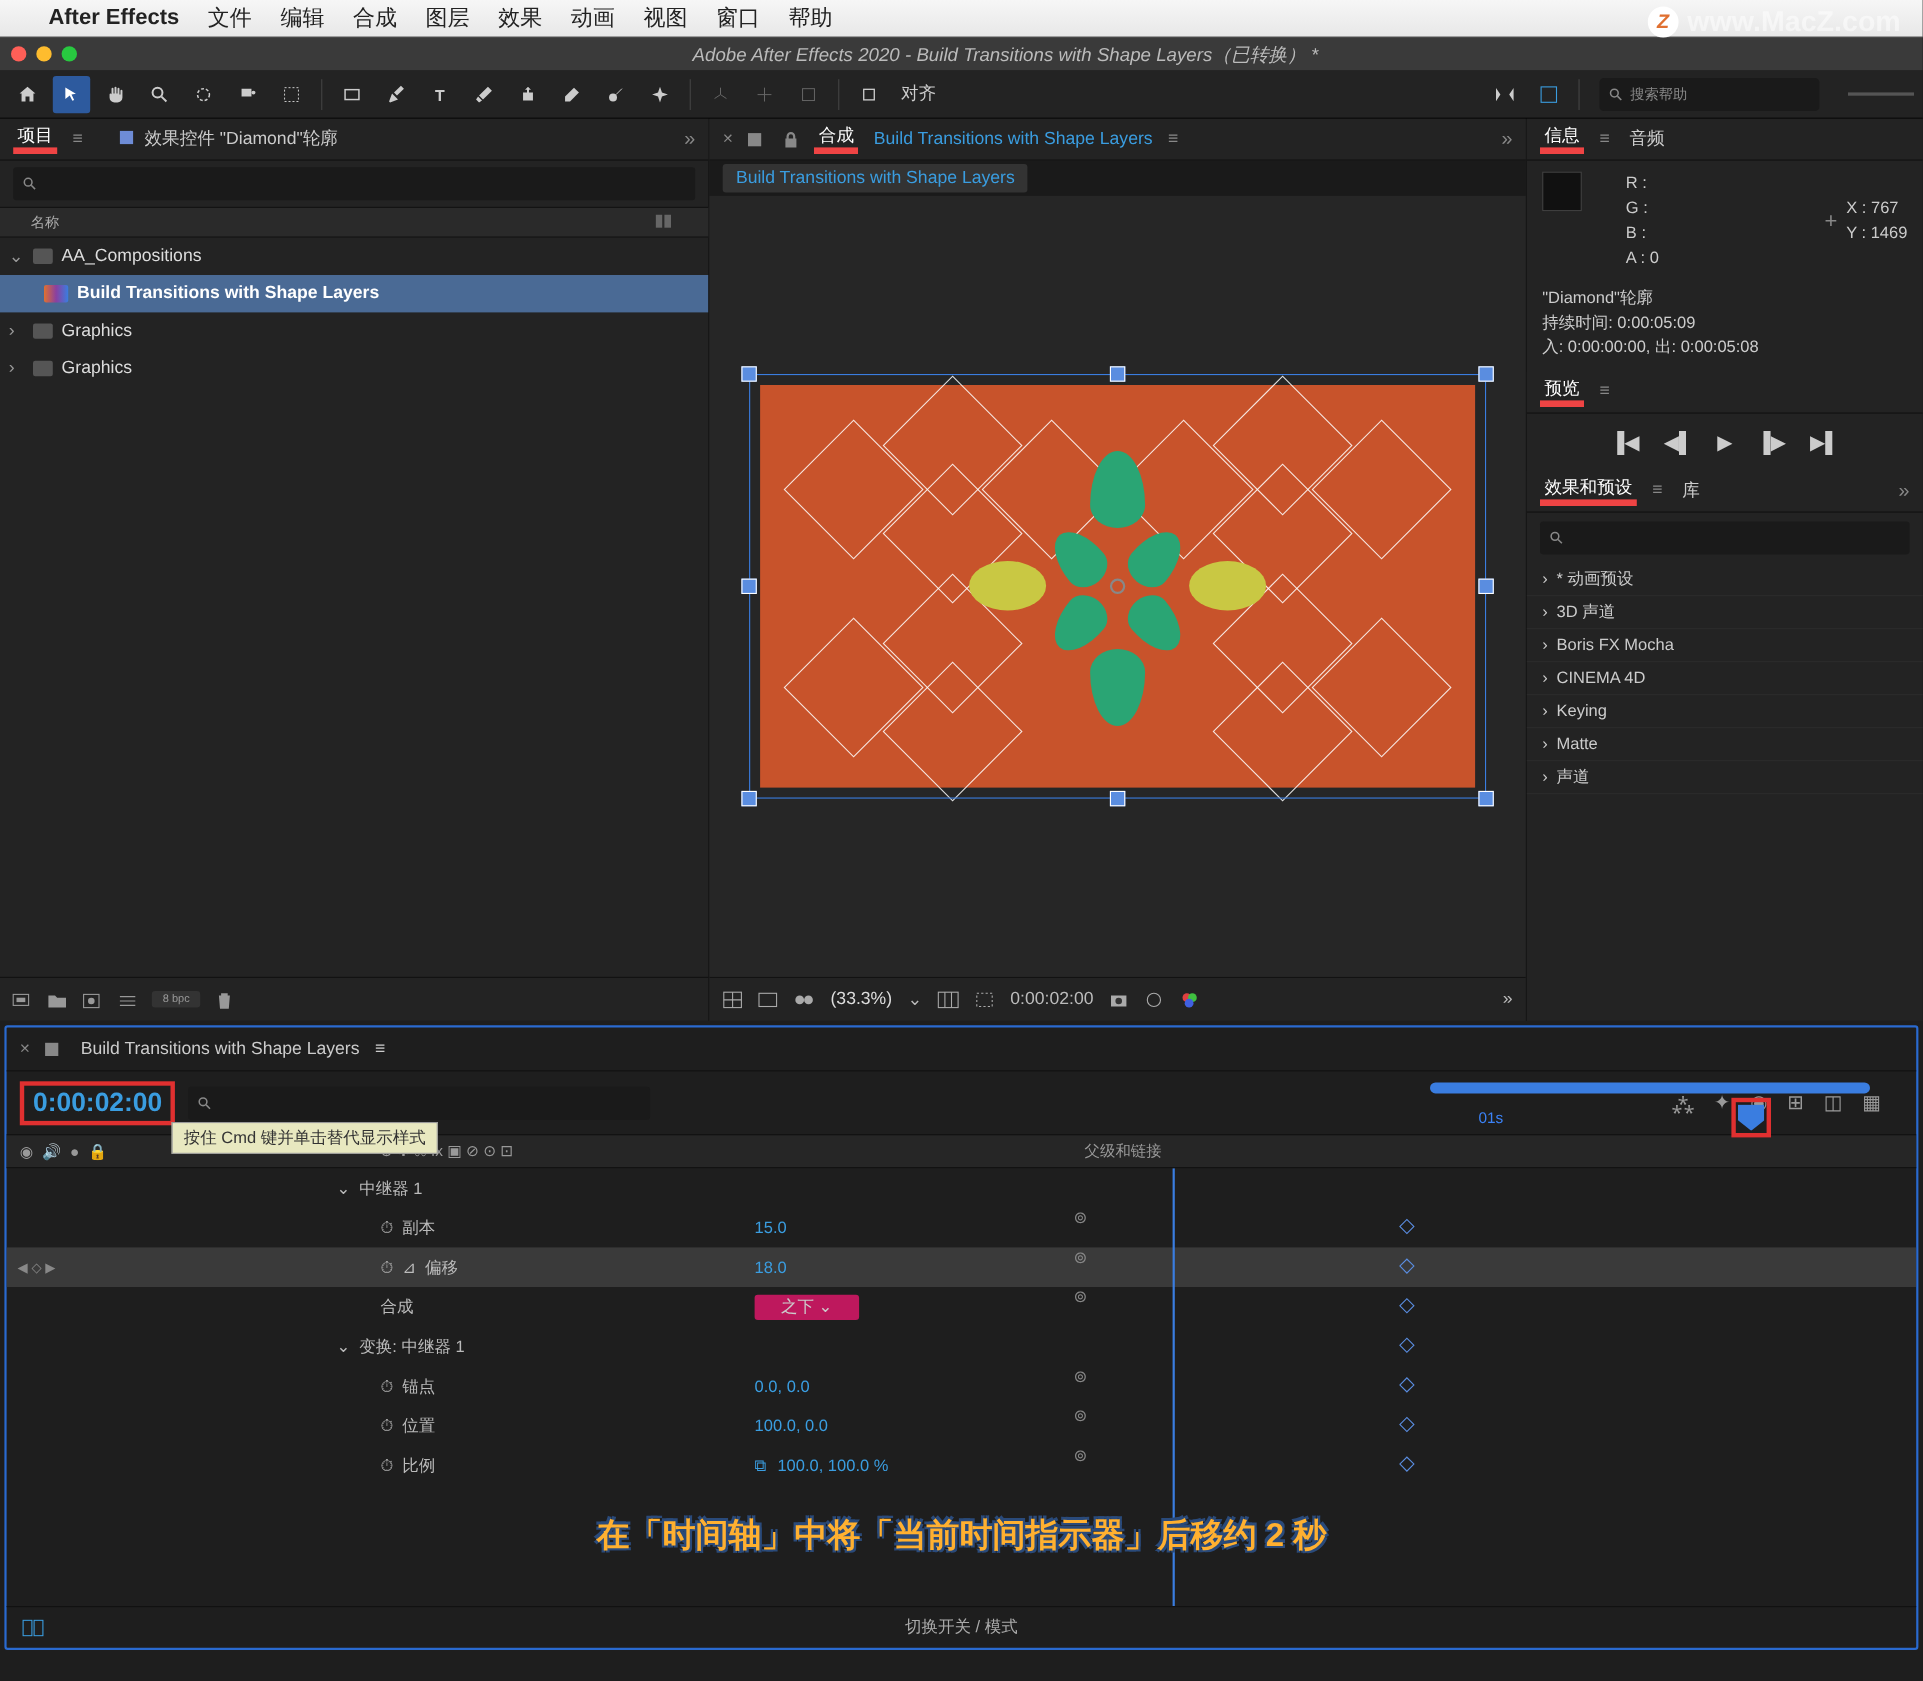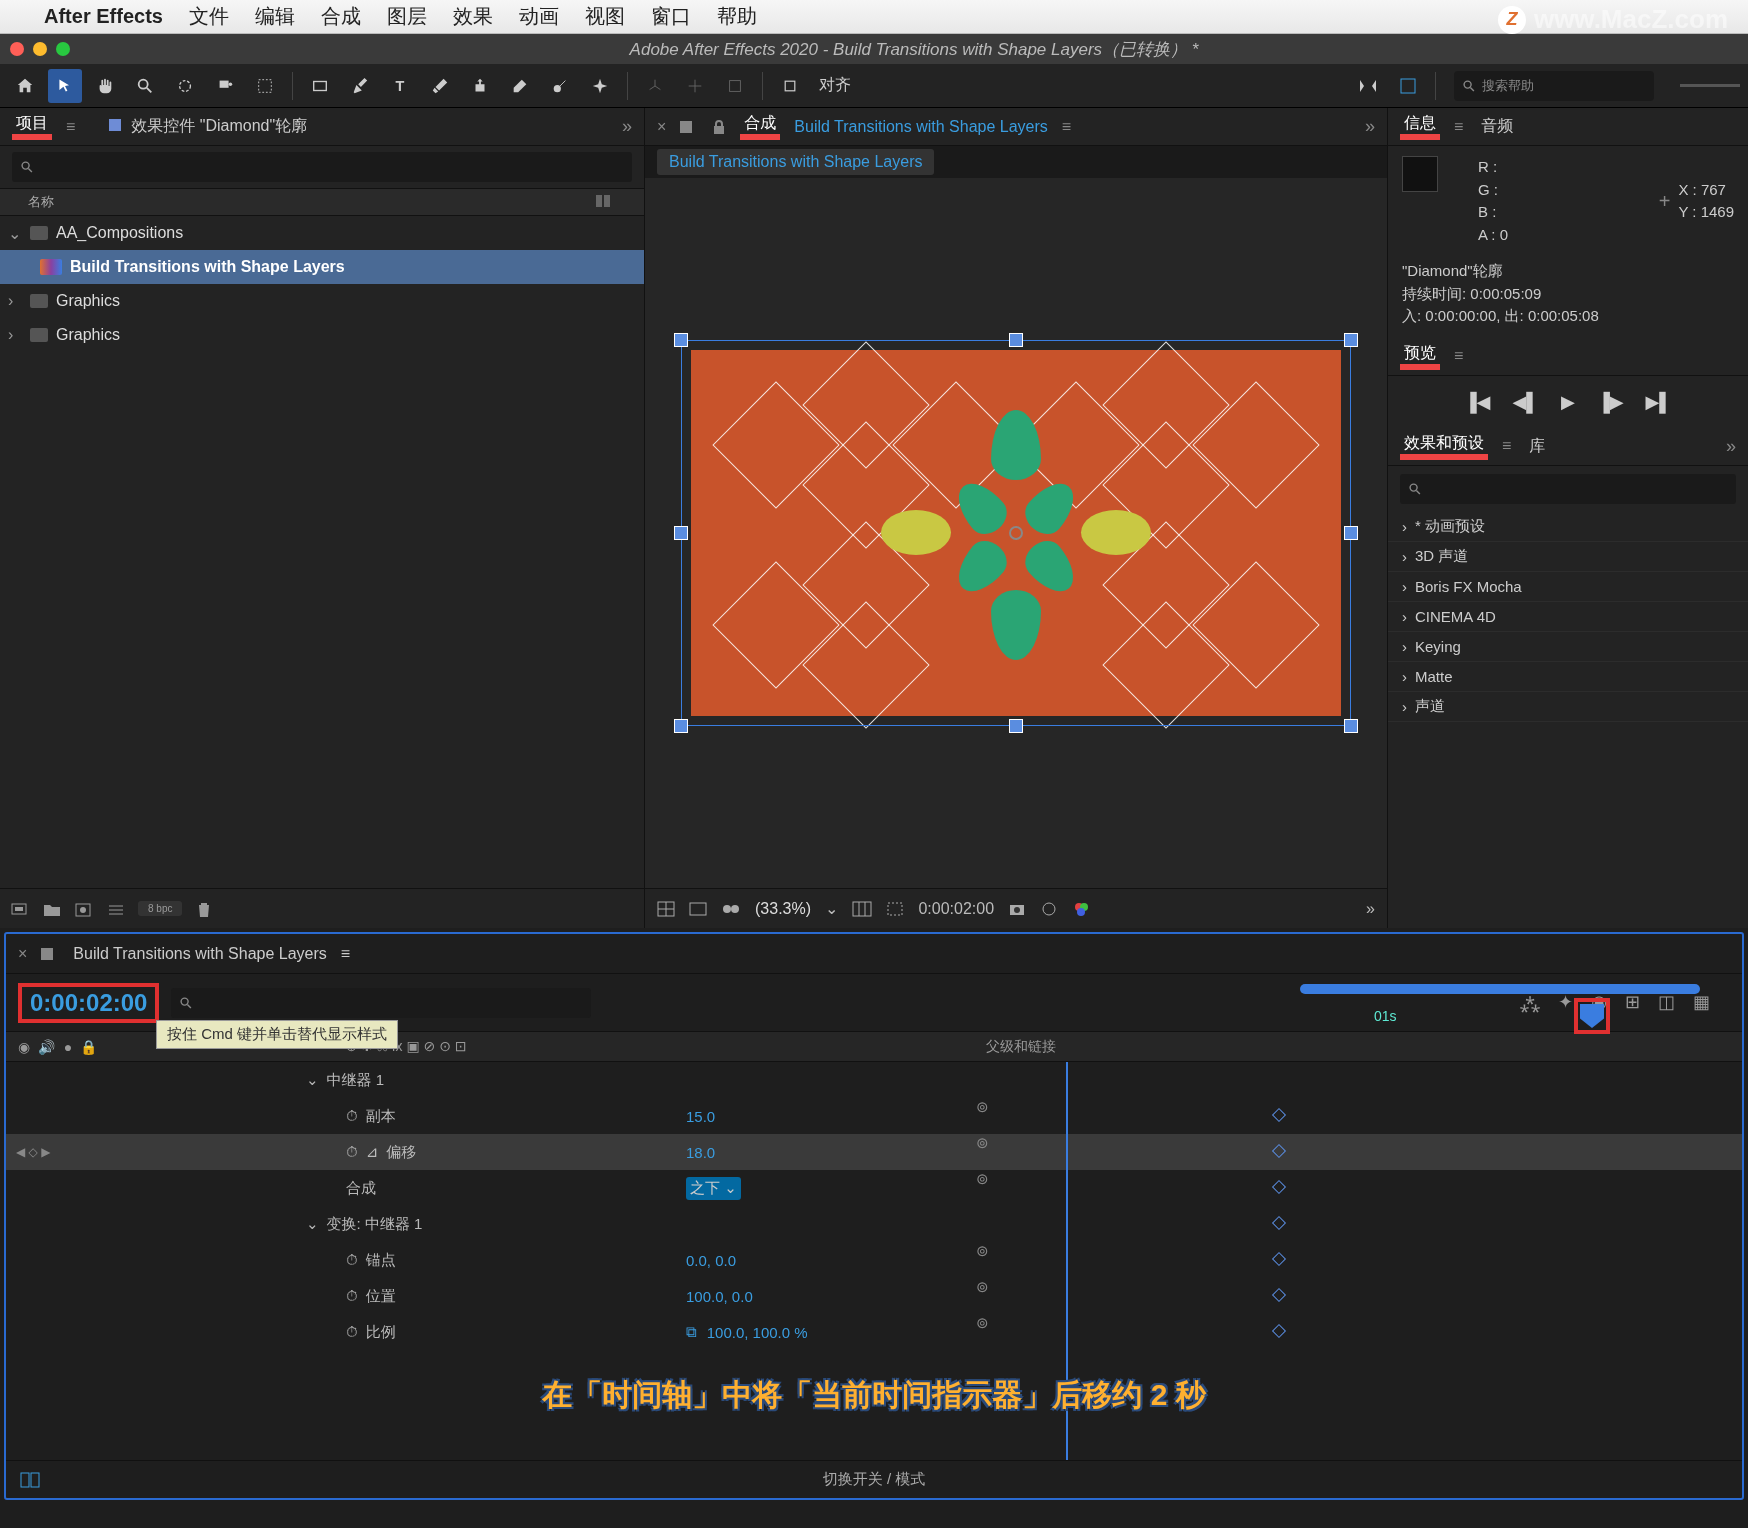--- a/index.html
+++ b/index.html
@@ -89,41 +89,41 @@
 
 .timeline { height: 568px; background: #1e1e1e; border: 2px solid #2a6ad0; border-radius: 3px; margin: 4px; display: flex; flex-direction: column; }
 .tl-hdr { height: 40px; display: flex; align-items: center; padding: 0 12px; gap: 14px; color: #ccc; font-size: 16px; border-bottom: 1px solid #111; }
 .tl-top { height: 58px; display: flex; align-items: center; padding: 0 12px; gap: 12px; border-bottom: 1px solid #111; position: relative; }
 .timecode-box { border: 4px solid #e03030; padding: 2px 8px; }
 .timecode { color: #3a9de0; font-size: 24px; font-weight: bold; }
 .tl-search { background: #1a1a1a; height: 30px; width: 420px; display: flex; align-items: center; padding: 0 8px; color: #888; border-radius: 3px; }
 .tl-icons { display: flex; gap: 18px; color: #999; font-size: 18px; margin-left: auto; margin-right: 20px; }
 .tl-ruler { position: absolute; right: 12px; top: 6px; width: 460px; height: 46px; }
 .ruler-bar { position: absolute; top: 4px; left: 30px; right: 30px; height: 10px; background: #3a7de0; border-radius: 5px; }
-.ruler-label { position: absolute; top: 28px; left: 104px; color: #5eead4; font-size: 14px; }
+.ruler-label { position: absolute; top: 28px; left: 74px; color: #3b82f6; font-size: 14px; }
 .cti-box { position: absolute; top: 18px; right: 120px; border: 4px solid #e03030; padding: 2px; }
 .cti { width: 24px; height: 24px; background: #3a7de0; clip-path: polygon(0 0,100% 0,100% 60%,50% 100%,0 60%); }
 .tooltip { position: absolute; top: 46px; left: 150px; background: #e8e8c0; color: #333; padding: 4px 10px; font-size: 15px; border: 1px solid #999; z-index: 5; }
 .tl-colhdr { height: 30px; display: flex; align-items: center; color: #999; font-size: 14px; border-bottom: 1px solid #111; background: #262626; }
 .tl-colhdr .c1 { width: 120px; padding-left: 12px; display:flex; gap:8px; }
 .tl-colhdr .c2 { width: 560px; text-align: center; }
 .tl-colhdr .c3 { width: 280px; }
 .tl-colhdr .c4 { flex: 1; padding-left: 20px; }
 .tl-rows { flex: 1; overflow: auto; position: relative; }
 .tl-row { height: 36px; display: flex; align-items: center; color: #bbb; font-size: 15px; }
 .tl-row.sel { background: #3a3a3a; }
 .tl-row .rc1 { width: 120px; display: flex; gap: 6px; padding-left: 10px; }
 .tl-row .rc2 { width: 560px; display: flex; align-items: center; gap: 8px; padding-left: 180px; }
 .tl-row .rc3 { width: 280px; color: #3a9de0; display: flex; align-items: center; gap: 10px; }
 .tl-row .rc4 { flex: 1; position: relative; height: 100%; }
 .kf-nav { display: flex; gap: 6px; color: #888; font-size: 12px; }
 .stopwatch { color: #aaa; }
 .kf-mark { position: absolute; left: 308px; top: 12px; width: 10px; height: 10px; border: 1.5px solid #5a8de0; transform: rotate(45deg); }
 .playhead-line { position: absolute; left: 1060px; top: 0; bottom: 0; width: 2px; background: #3a7de0; z-index: 2; }
-.dropdown { background: #0369a1; padding: 2px 4px; border-radius: 3px; color: #ccc; }
+.dropdown { background: #be185d; padding: 2px 24px; border-radius: 3px; color: #ccc; }
 .caption { position: absolute; bottom: 44px; left: 0; right: 0; text-align: center; font-size: 30px; font-weight: bold; color: #ffb030; text-shadow: -2px -2px 0 #2a4a7a, 2px -2px 0 #2a4a7a, -2px 2px 0 #2a4a7a, 2px 2px 0 #2a4a7a; z-index: 10; pointer-events: none; }
 .tl-foot { height: 38px; display: flex; align-items: center; justify-content: center; color: #aaa; border-top: 1px solid #111; font-size: 15px; }
 .watermark { position: absolute; top: 4px; right: 20px; color: rgba(255,255,255,0.5); font-size: 26px; font-weight: bold; z-index: 20; display:flex; align-items:center; gap:8px;}
 .wm-badge { width:28px; height:28px; border-radius:50%; background:#fff; color:#e07030; display:flex; align-items:center; justify-content:center; font-size:18px; font-style:italic; }
 
 svg { display: block; }
 </style>
 </head>
 <body>
 

